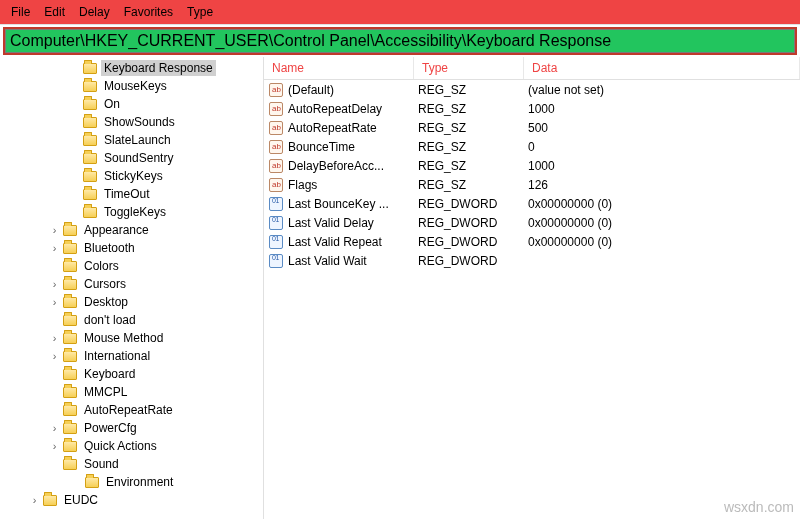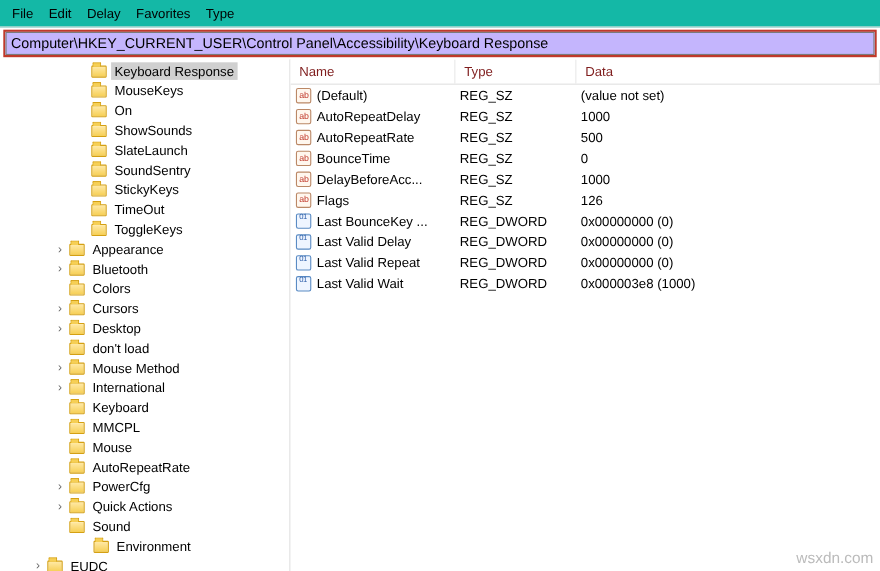--- a/index.html
+++ b/index.html
@@ -10,38 +10,38 @@
       color: #000;
       width: 800px;
       height: 519px;
       overflow: hidden;
       position: relative;
     }
     .menubar {
       display: flex;
       padding: 2px 4px;
       border-bottom: 1px solid #e0e0e0;
-      background: #14b8a6;
+      background: #ef4444;
     }
     .menubar-item {
       padding: 3px 7px;
       cursor: default;
     }
     .addressbar-wrap {
       border: 2px solid #c0392b;
       margin: 2px 3px 2px 3px;
     }
     .addressbar {
       width: 100%;
       border: 1px solid #7a7a7a;
       padding: 2px 4px;
       font-family: inherit;
-      font-size: 13px;
+      font-size: 16px;
       outline: none;
-      background: #c4b5fd;
+      background: #22c55e;
     }
     .splitter {
       display: flex;
       height: calc(100% - 52px);
     }
     .tree-pane {
       width: 264px;
       overflow-y: auto;
       overflow-x: hidden;
       border-right: 1px solid #e0e0e0;
@@ -87,21 +87,21 @@
     .list-header {
       display: flex;
       border-bottom: 1px solid #e0e0e0;
       background: #fff;
       position: sticky;
       top: 0;
     }
     .col-h {
       padding: 4px 8px;
       border-right: 1px solid #e8e8e8;
-      color: #7f1d1d;
+      color: #ef4444;
       cursor: default;
       font-weight: 400;
     }
     .col-name { width: 150px; }
     .col-type { width: 110px; }
     .col-data { flex: 1; }
     .list-body { }
     .list-row {
       display: flex;
       align-items: center;
@@ -249,25 +249,20 @@
           <span class="tree-label">Keyboard</span>
         </div>
         <div class="tree-row" style="padding-left: 48px;">
           <span class="tw"></span>
           <span class="folder-icon"></span>
           <span class="tree-label">MMCPL</span>
         </div>
         <div class="tree-row" style="padding-left: 48px;">
           <span class="tw"></span>
           <span class="folder-icon"></span>
-          <span class="tree-label">Mouse</span>
-        </div>
-        <div class="tree-row" style="padding-left: 48px;">
-          <span class="tw"></span>
-          <span class="folder-icon"></span>
           <span class="tree-label">AutoRepeatRate</span>
         </div>
         <div class="tree-row" style="padding-left: 48px;">
           <span class="tw">›</span>
           <span class="folder-icon"></span>
           <span class="tree-label">PowerCfg</span>
         </div>
         <div class="tree-row" style="padding-left: 48px;">
           <span class="tw">›</span>
           <span class="folder-icon"></span>
@@ -389,20 +384,19 @@
           <div class="cell col-data">0x00000000 (0)</div>
         </div>
         <div class="list-row">
           <div class="cell col-name">
             <span class="val-icon">
               <span class="dw-icon"></span>
             </span>
             <span>Last Valid Wait</span>
           </div>
           <div class="cell col-type">REG_DWORD</div>
-          <div class="cell col-data">0x000003e8 (1000)</div>
         </div>
       </div>
   </div>
 
 </div>
 
 <div class="watermark">wsxdn.com</div>
 
 </body></html>

